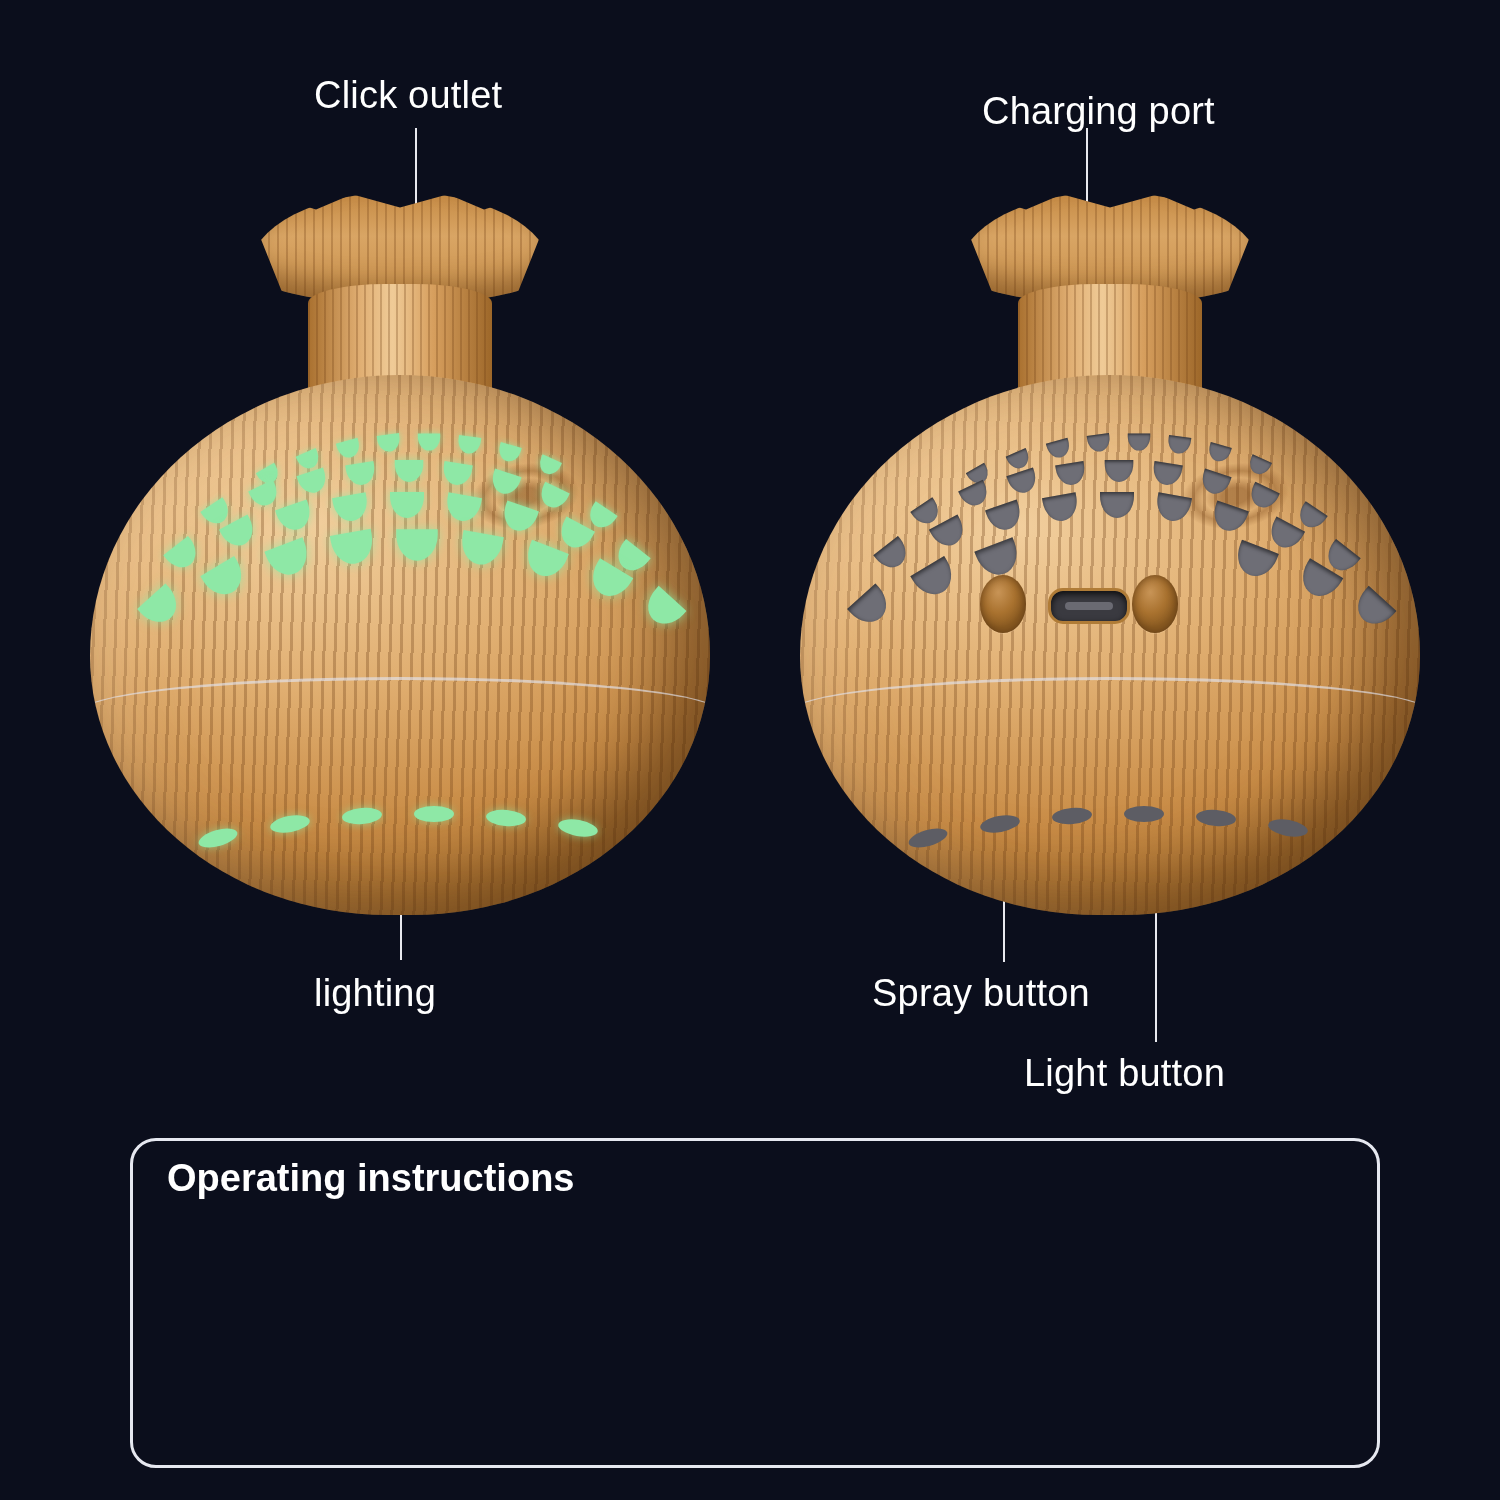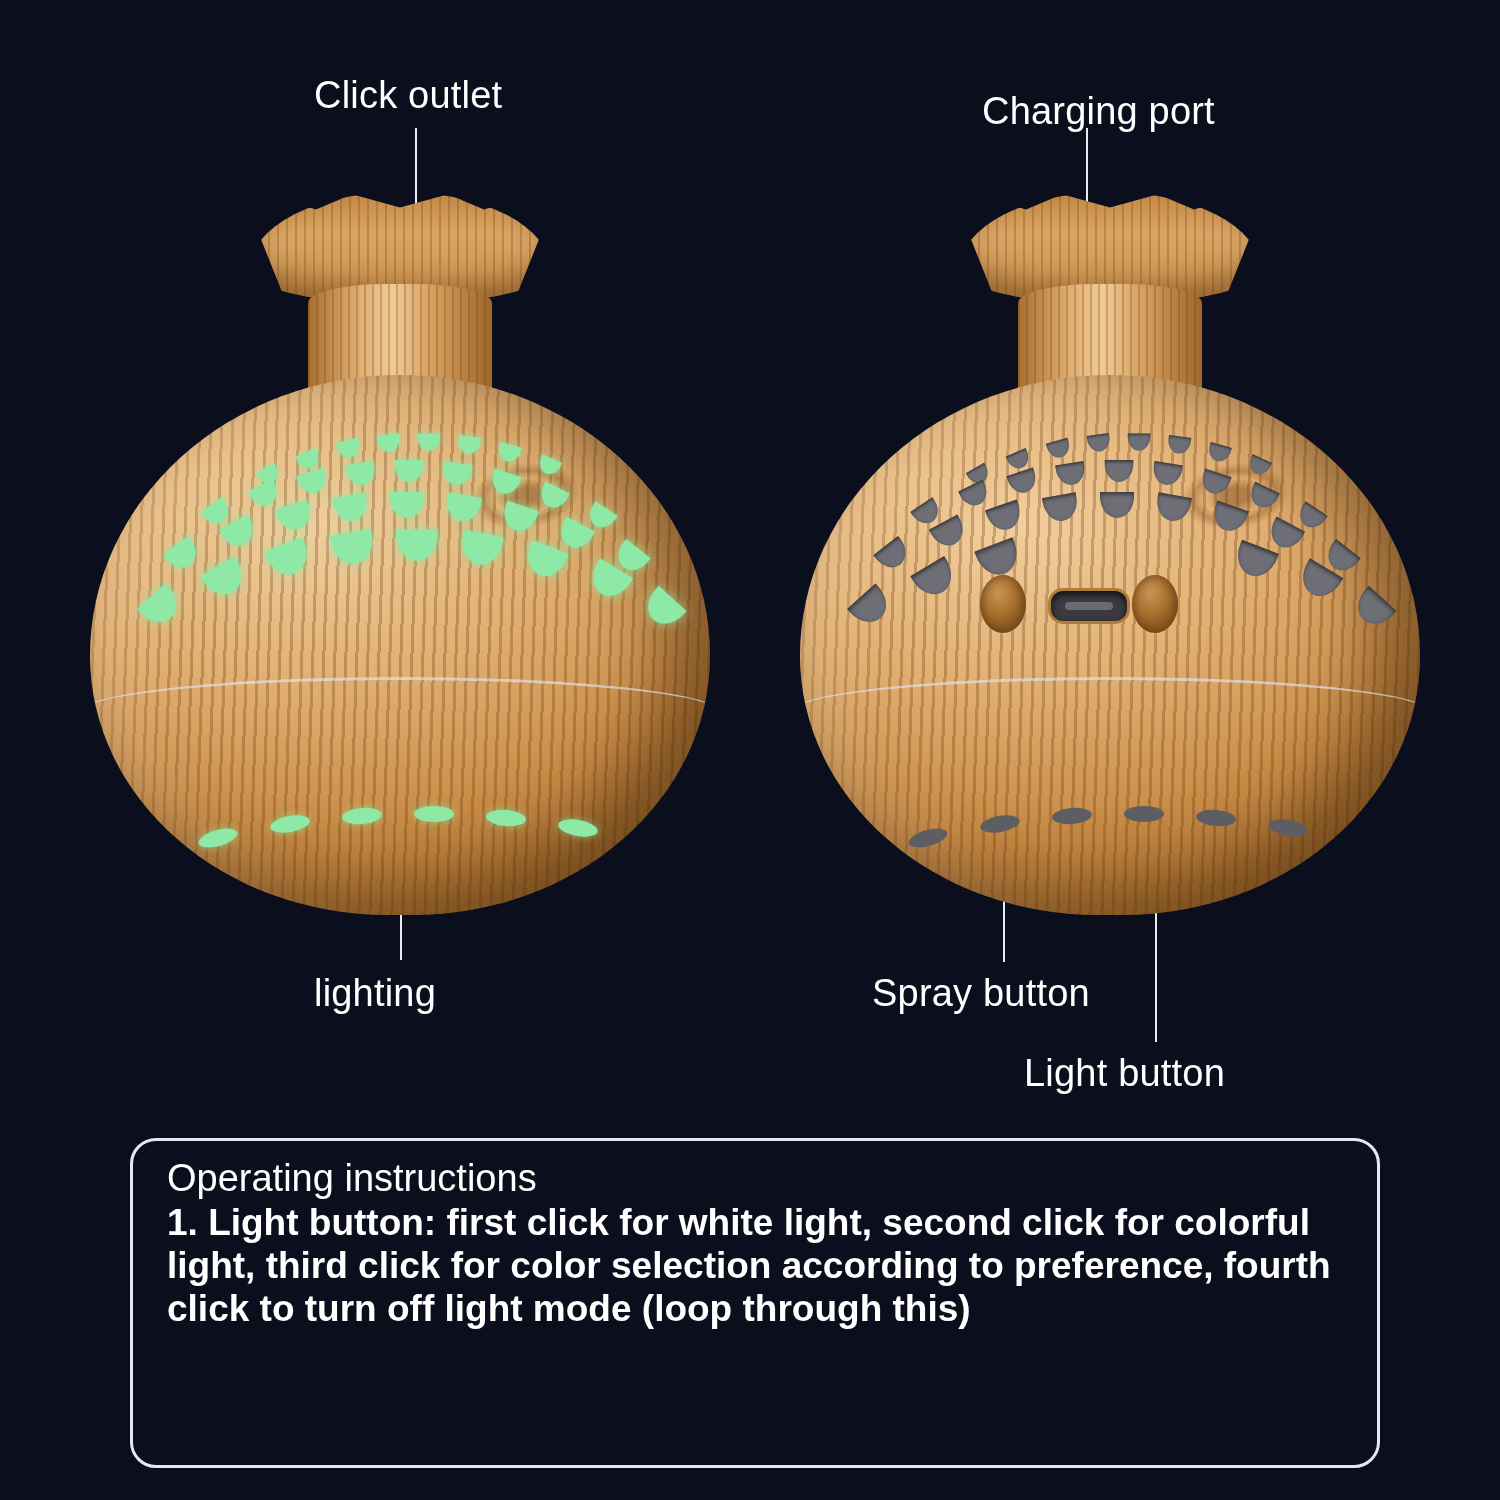--- a/index.html
+++ b/index.html
@@ -178,21 +178,21 @@
     width: 1250px;
     height: 330px;
     border: 3px solid #e6e8f0;
     border-radius: 26px;
     box-sizing: border-box;
     padding: 16px 26px 10px 34px;
   }
   .instructions .head {
     font-size: 38px;
     margin: 0 0 2px 0;
-    font-weight: 400;
+    font-weight: 700;
   }
   .instructions p {
     margin: 0;
     font-size: 37px;
     line-height: 1.16;
     font-weight: 700;
   }
 </style>
 </head>
 <body>
@@ -333,16 +333,15 @@
       </div>
 
       <div class="btn-round" style="left:190px; top:405px;"></div>
       <div class="usb-port" style="left:258px; top:418px;"></div>
       <div class="btn-round" style="left:342px; top:405px;"></div>
     </div>
   </div>
 
   <div class="instructions">
     <div class="head">Operating instructions</div>
-    <p>1. Light button: first click for white light, second click for colorful light, third click for color selection according to preference, fourth click to turn off light mode (loop through this)</p>
   </div>
 
 </div>
 
 </body></html>

